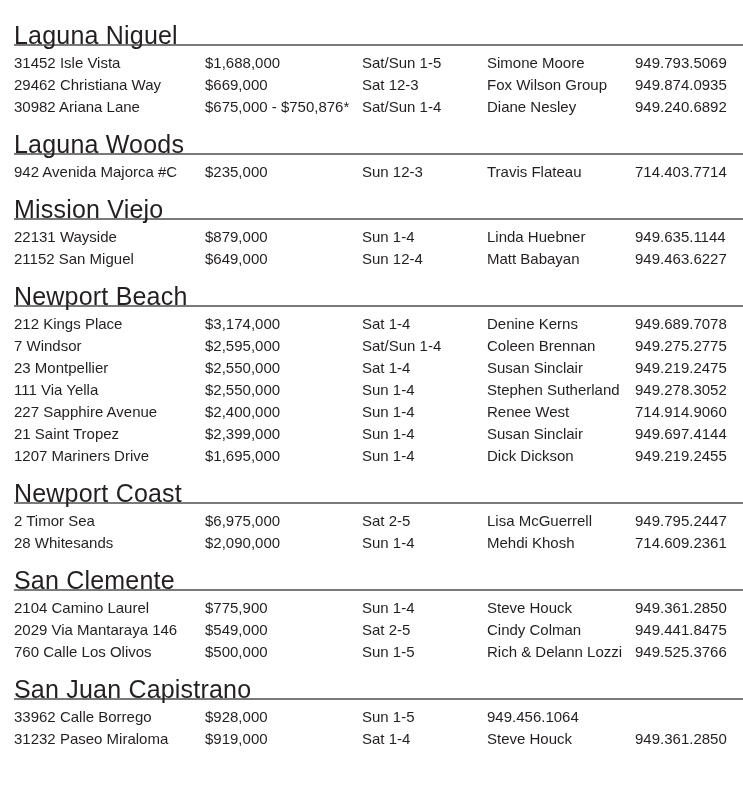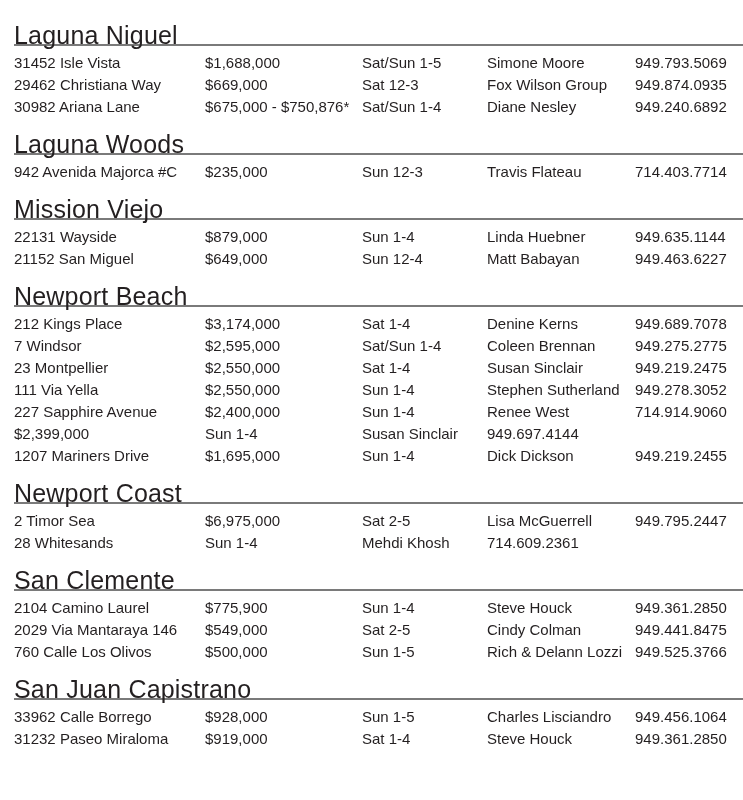--- a/index.html
+++ b/index.html
@@ -178,20 +178,21 @@
 
   <div class="listing-row">
     <span class="cell address">227 Sapphire Avenue</span>
     <span class="cell price">$2,400,000</span>
     <span class="cell time">Sun 1-4</span>
     <span class="cell agent">Renee West</span>
     <span class="cell phone">714.914.9060</span>
   </div>
 
   <div class="listing-row">
+    <span class="cell address">21 Saint Tropez</span>
     <span class="cell price">$2,399,000</span>
     <span class="cell time">Sun 1-4</span>
     <span class="cell agent">Susan Sinclair</span>
     <span class="cell phone">949.697.4144</span>
   </div>
 
   <div class="listing-row">
     <span class="cell address">1207 Mariners Drive</span>
     <span class="cell price">$1,695,000</span>
     <span class="cell time">Sun 1-4</span>
@@ -210,20 +211,21 @@
   <div class="listing-row">
     <span class="cell address">2 Timor Sea</span>
     <span class="cell price">$6,975,000</span>
     <span class="cell time">Sat 2-5</span>
     <span class="cell agent">Lisa McGuerrell</span>
     <span class="cell phone">949.795.2447</span>
   </div>
 
   <div class="listing-row">
     <span class="cell address">28 Whitesands</span>
+    <span class="cell price">$2,090,000</span>
     <span class="cell time">Sun 1-4</span>
     <span class="cell agent">Mehdi Khosh</span>
     <span class="cell phone">714.609.2361</span>
   </div>
 </div>
   </section>
 
   <section class="city-section">
     <div class="city-header">
       <span class="rule" style="background: rgb(122, 122, 122);"></span>
@@ -259,21 +261,20 @@
   <section class="city-section">
     <div class="city-header">
       <span class="rule" style="background: rgb(122, 122, 122);"></span>
       <h2 class="city-title">San Juan Capistrano</h2>
     </div>
     <div class="rows">
   <div class="listing-row">
     <span class="cell address">33962 Calle Borrego</span>
     <span class="cell price">$928,000</span>
     <span class="cell time">Sun 1-5</span>
-    <span class="cell agent">Charles Lisciandro</span>
     <span class="cell phone">949.456.1064</span>
   </div>
 
   <div class="listing-row">
     <span class="cell address">31232 Paseo Miraloma</span>
     <span class="cell price">$919,000</span>
     <span class="cell time">Sat 1-4</span>
     <span class="cell agent">Steve Houck</span>
     <span class="cell phone">949.361.2850</span>
   </div>

